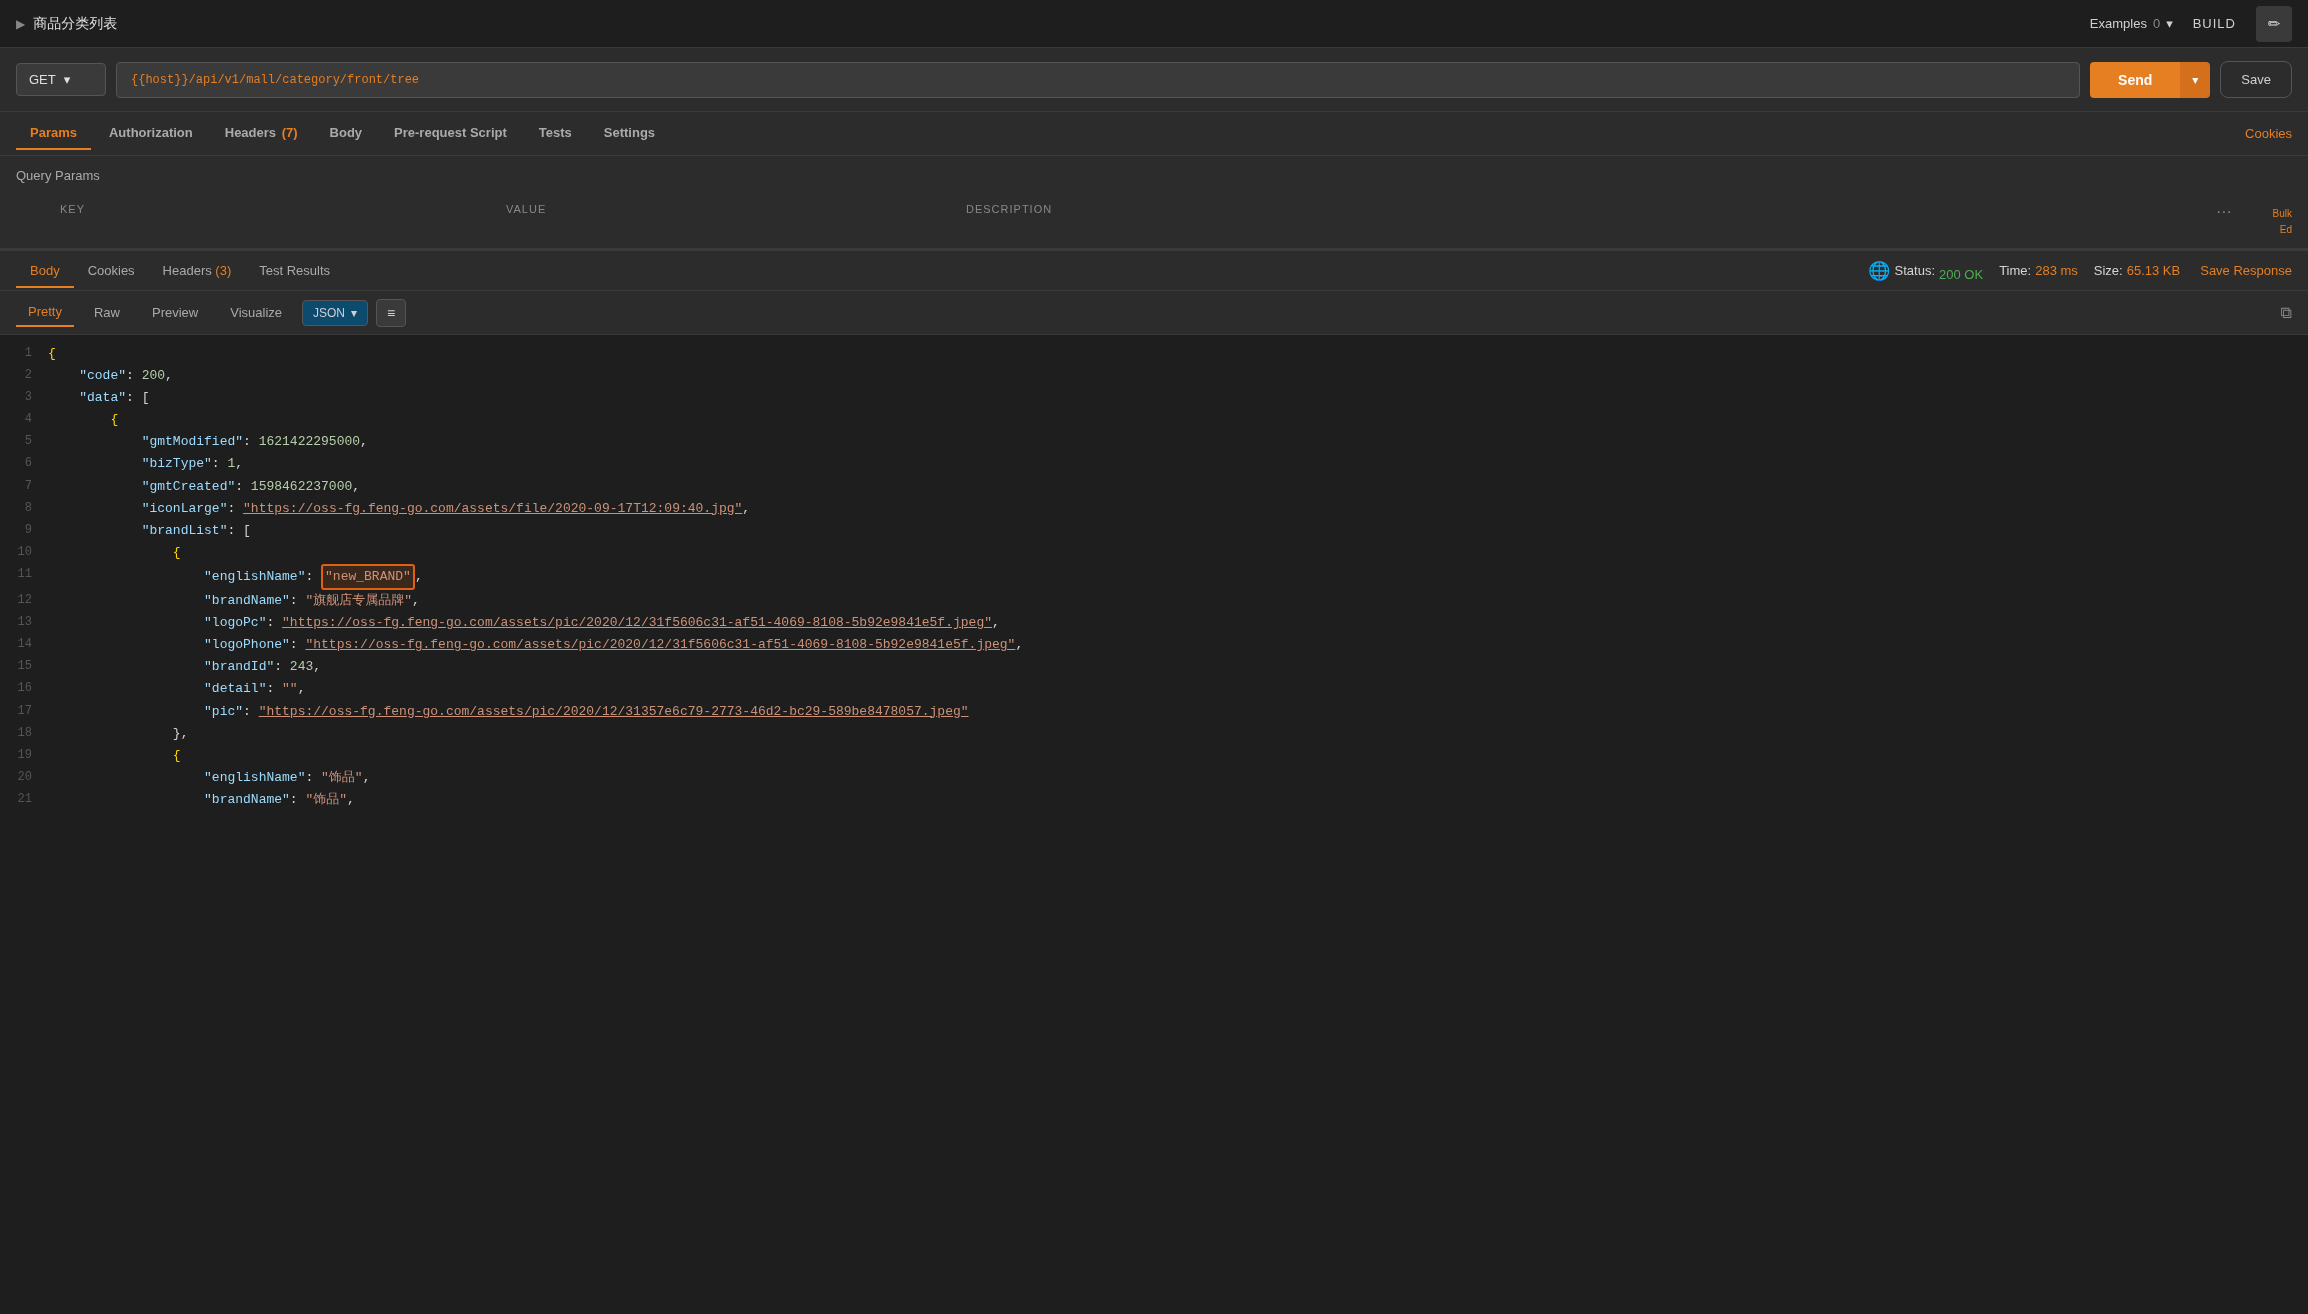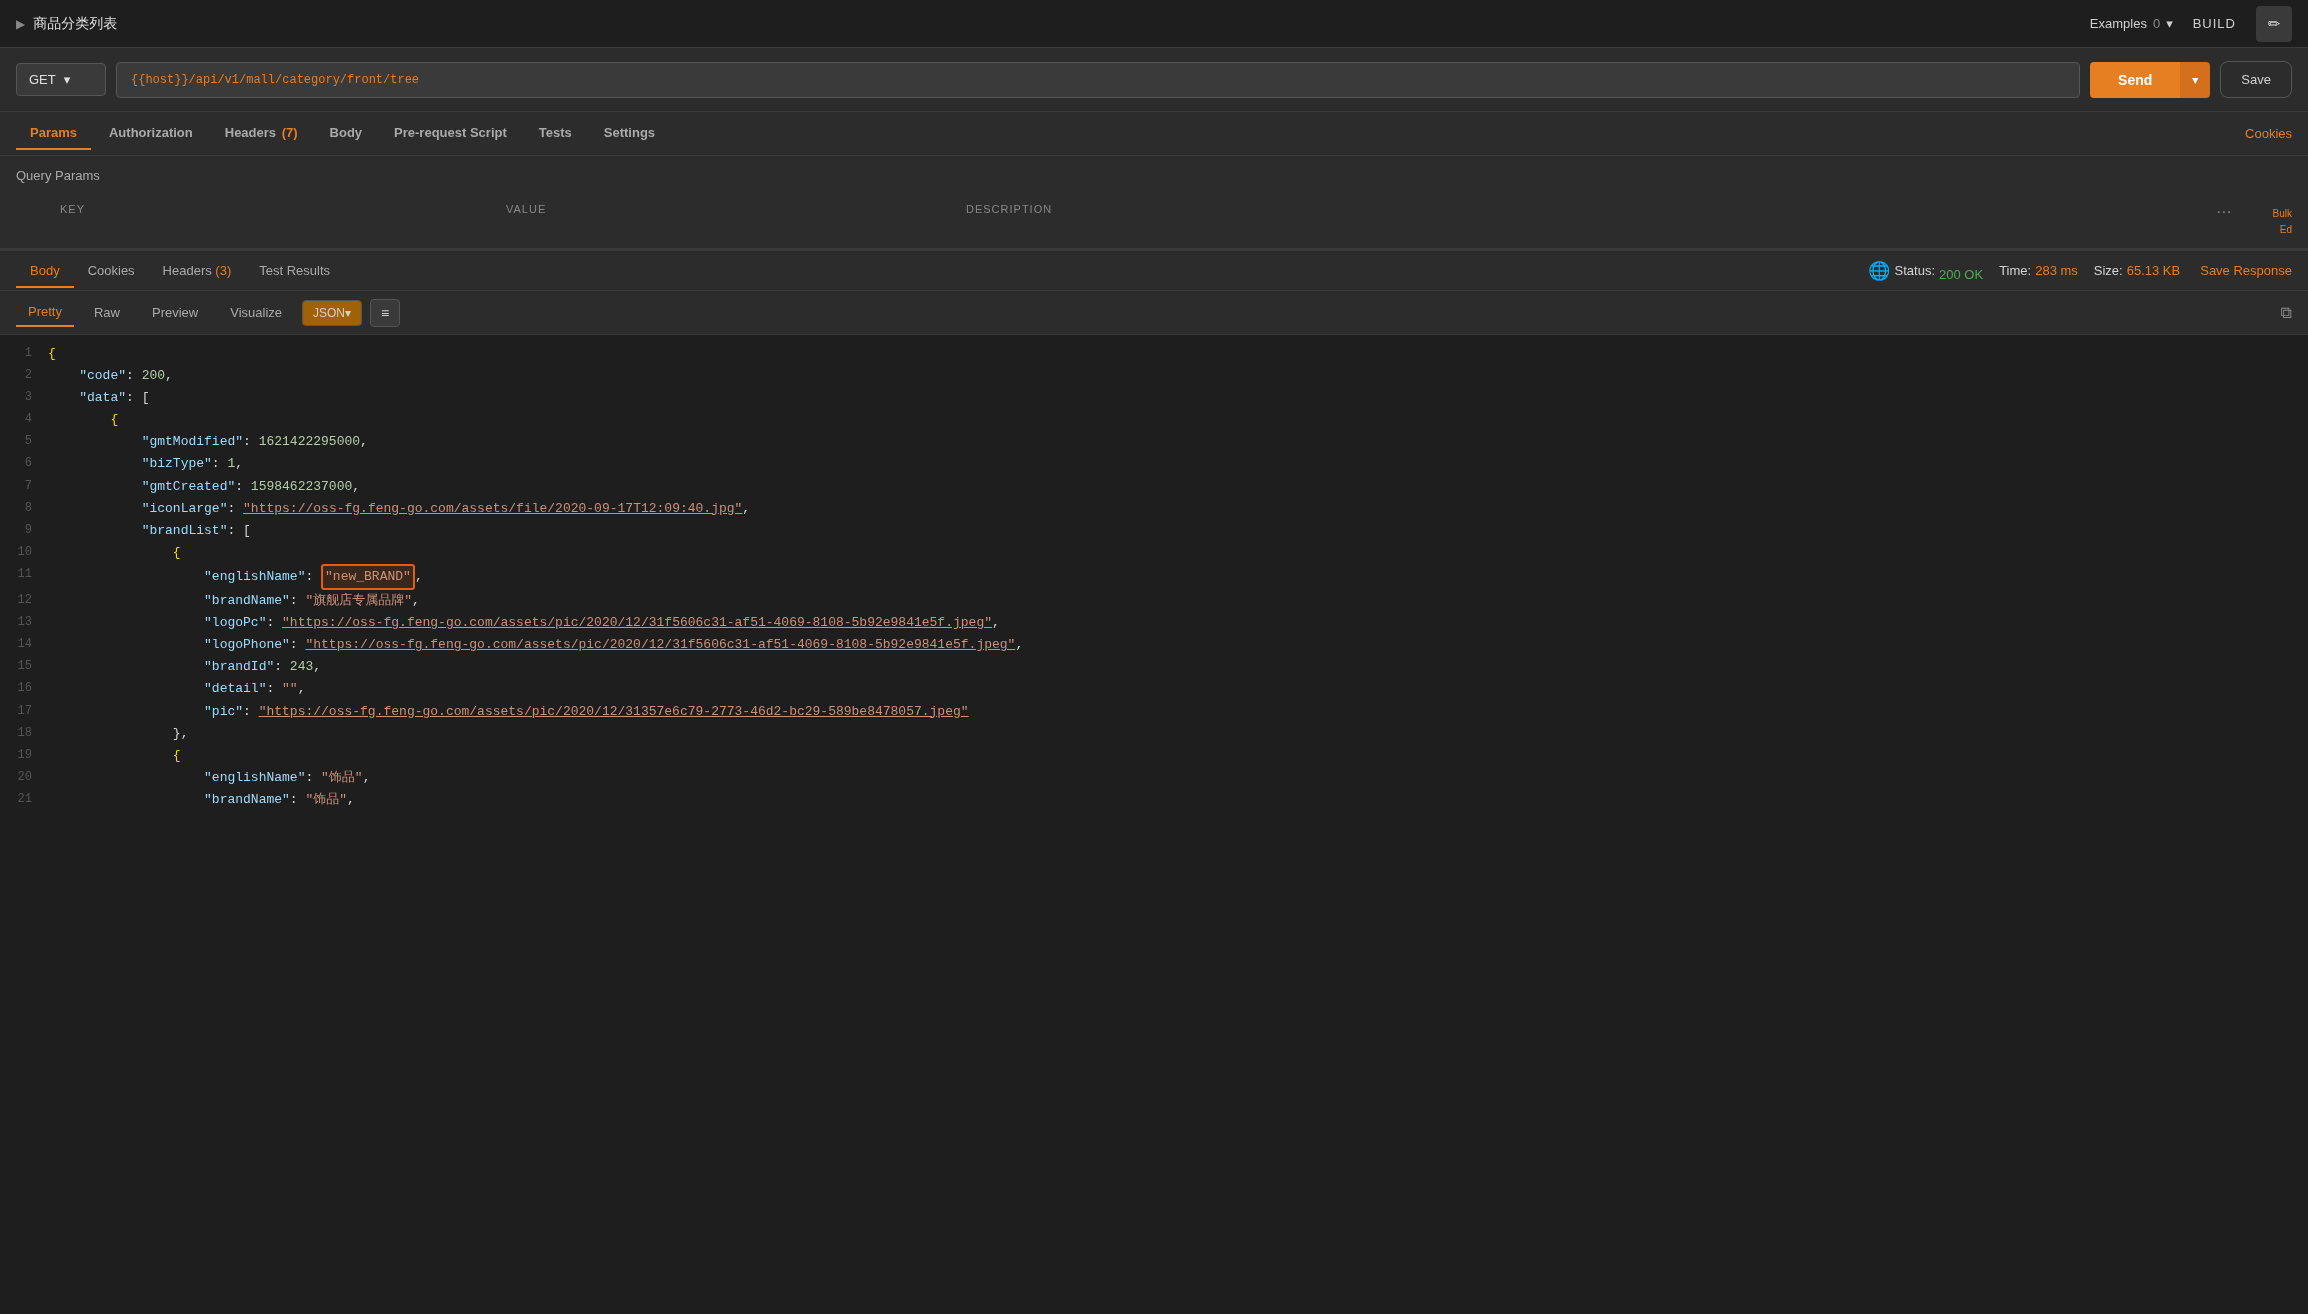--- a/index.html
+++ b/index.html
@@ -277,29 +277,30 @@
       color: #aaa;
       padding: 6px 12px;
       cursor: pointer;
       font-size: 13px;
     }
     .format-tab.active {
       color: #e67e22;
       border-bottom: 2px solid #e67e22;
     }
     .format-select {
-      background: #a16207;
+      background: #0c4a6e;
       border: 1px solid #555;
       color: #d0d0d0;
       padding: 5px 10px;
       border-radius: 4px;
       font-size: 12px;
       cursor: pointer;
       display: flex;
       align-items: center;
+      gap: 6px;
     }
     .wrap-btn {
       background: #3a3a3a;
       border: 1px solid #555;
       color: #d0d0d0;
       padding: 5px 10px;
       border-radius: 4px;
       font-size: 14px;
       cursor: pointer;
     }

